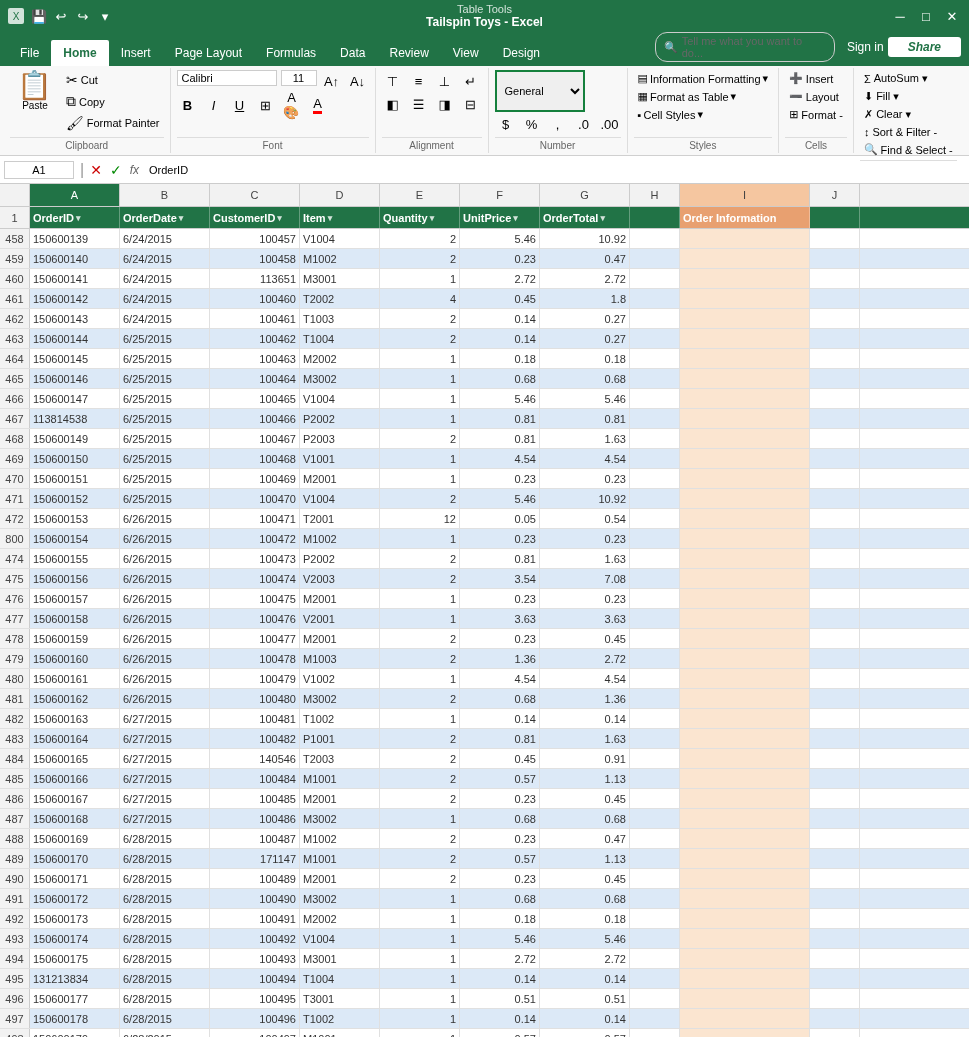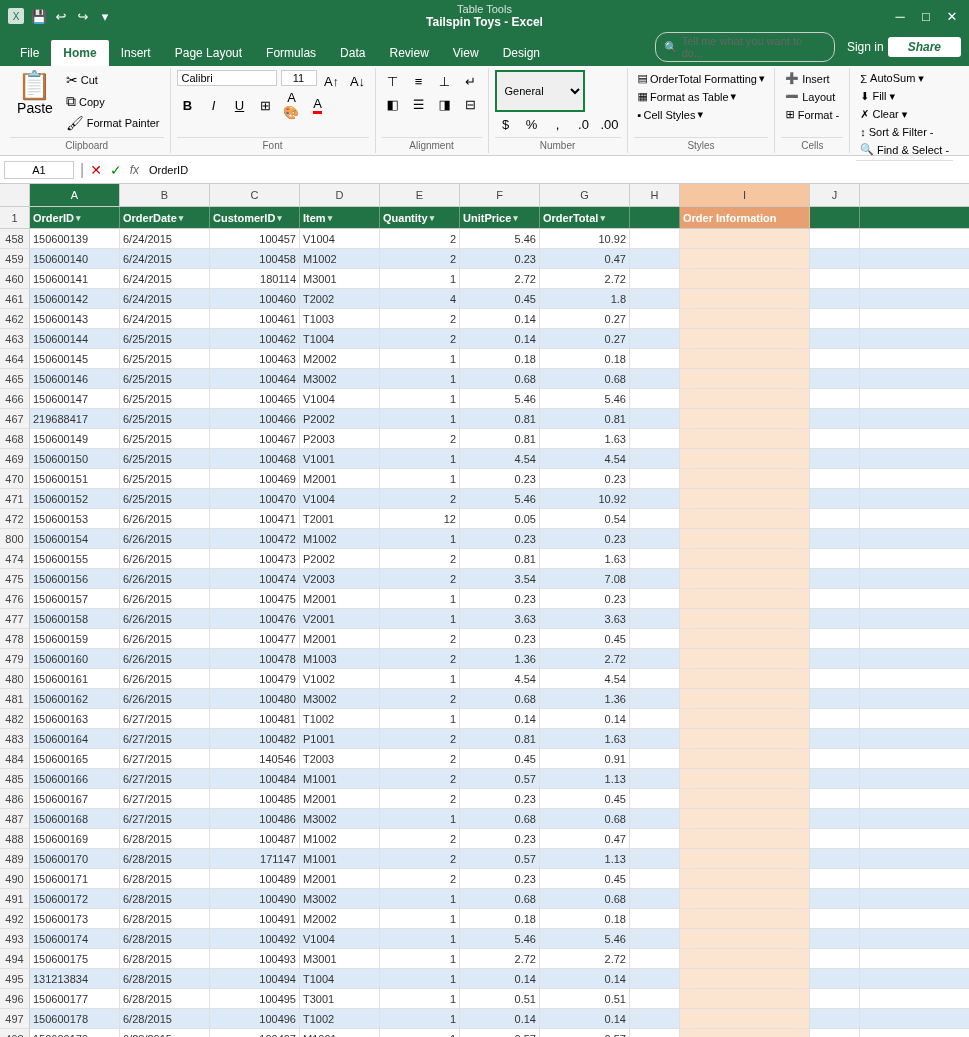--- a/index.html
+++ b/index.html
@@ -134,21 +134,21 @@
     </div>
   </div>
 </div>
 
 <div class="ribbon">
 
   <div class="ribbon-group">
     <div class="ribbon-group-content">
       <div class="paste-btn">
         <span class="paste-icon">📋</span>
-        <span style="font-size:14px;">Paste</span>
+        <span style="font-size:10px;">Paste</span>
       </div>
       <div class="rb-small-group">
         <div class="rb-small"><span class="icon">✂</span> Cut</div>
         <div class="rb-small"><span class="icon">⧉</span> Copy</div>
         <div class="rb-small"><span class="icon">🖌</span> Format Painter</div>
       </div>
     </div>
     <div class="ribbon-group-label">Clipboard</div>
   </div>
 
@@ -214,21 +214,21 @@
       </div>
     </div>
     <div class="ribbon-group-label">Number</div>
   </div>
 
   <div class="ribbon-group">
     <div class="ribbon-group-content">
       <div class="rb-small-group">
         <div class="cond-fmt-btn">
           <span>▤</span>
-          <span>OrderTotal Formatting</span>
+          <span>Information Formatting</span>
           <span>▾</span>
         </div>
         <div class="cond-fmt-btn">
           <span>▦</span>
           <span>Format as Table</span>
           <span>▾</span>
         </div>
         <div class="cond-fmt-btn">
           <span>▪</span>
           <span>Cell Styles</span>
@@ -348,21 +348,21 @@
     <div class="cell col-f num">0.23</div>
     <div class="cell col-g num">0.47</div>
     <div class="cell col-h"></div>
     <div class="cell col-i col-i-cell"></div>
     <div class="cell" style="width:50px;"></div>
   </div>
       <div class="table-row">
     <div class="row-num">460</div>
     <div class="cell col-a">150600141</div>
     <div class="cell col-b">6/24/2015</div>
-    <div class="cell col-c num">180114</div>
+    <div class="cell col-c num">113651</div>
     <div class="cell col-d">M3001</div>
     <div class="cell col-e num">1</div>
     <div class="cell col-f num">2.72</div>
     <div class="cell col-g num">2.72</div>
     <div class="cell col-h"></div>
     <div class="cell col-i col-i-cell"></div>
     <div class="cell" style="width:50px;"></div>
   </div>
       <div class="table-row alt">
     <div class="row-num">461</div>
@@ -437,21 +437,21 @@
     <div class="cell col-d">V1004</div>
     <div class="cell col-e num">1</div>
     <div class="cell col-f num">5.46</div>
     <div class="cell col-g num">5.46</div>
     <div class="cell col-h"></div>
     <div class="cell col-i col-i-cell"></div>
     <div class="cell" style="width:50px;"></div>
   </div>
       <div class="table-row alt">
     <div class="row-num">467</div>
-    <div class="cell col-a">219688417</div>
+    <div class="cell col-a">113814538</div>
     <div class="cell col-b">6/25/2015</div>
     <div class="cell col-c num">100466</div>
     <div class="cell col-d">P2002</div>
     <div class="cell col-e num">1</div>
     <div class="cell col-f num">0.81</div>
     <div class="cell col-g num">0.81</div>
     <div class="cell col-h"></div>
     <div class="cell col-i col-i-cell"></div>
     <div class="cell" style="width:50px;"></div>
   </div>

